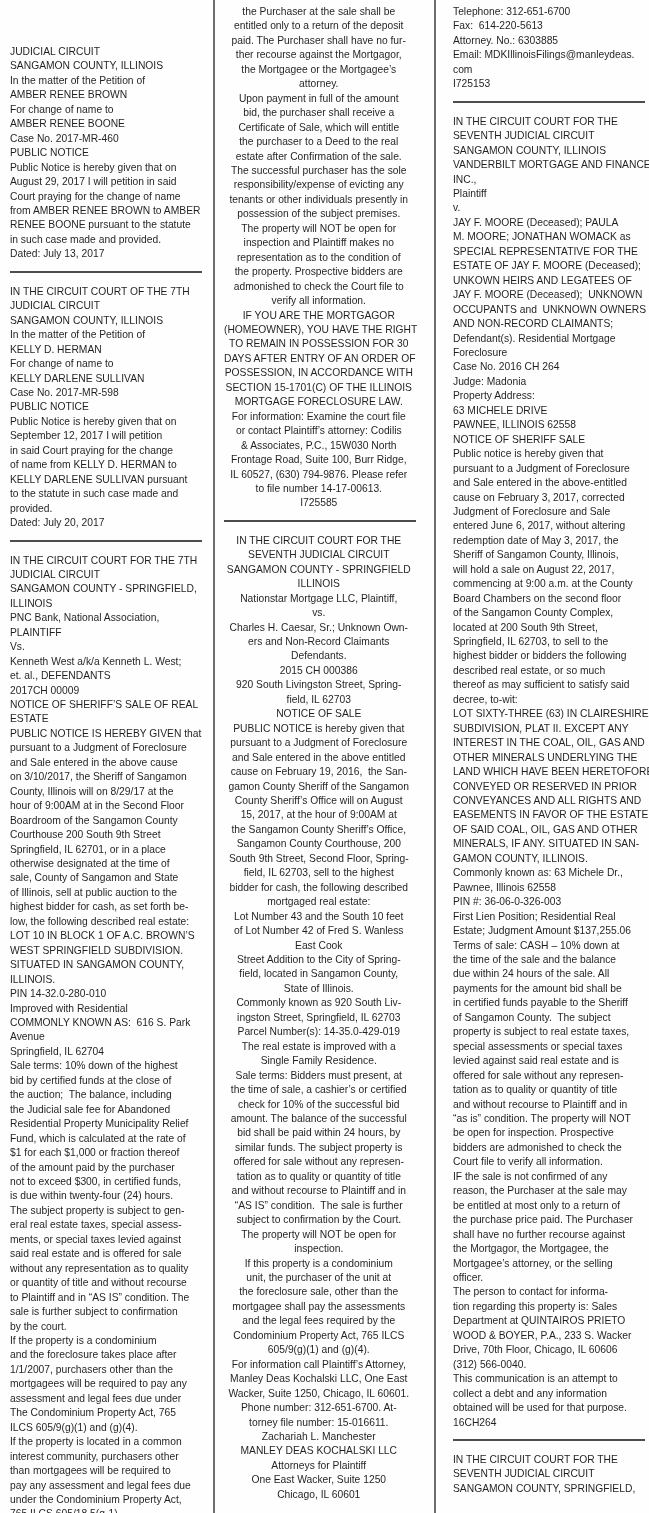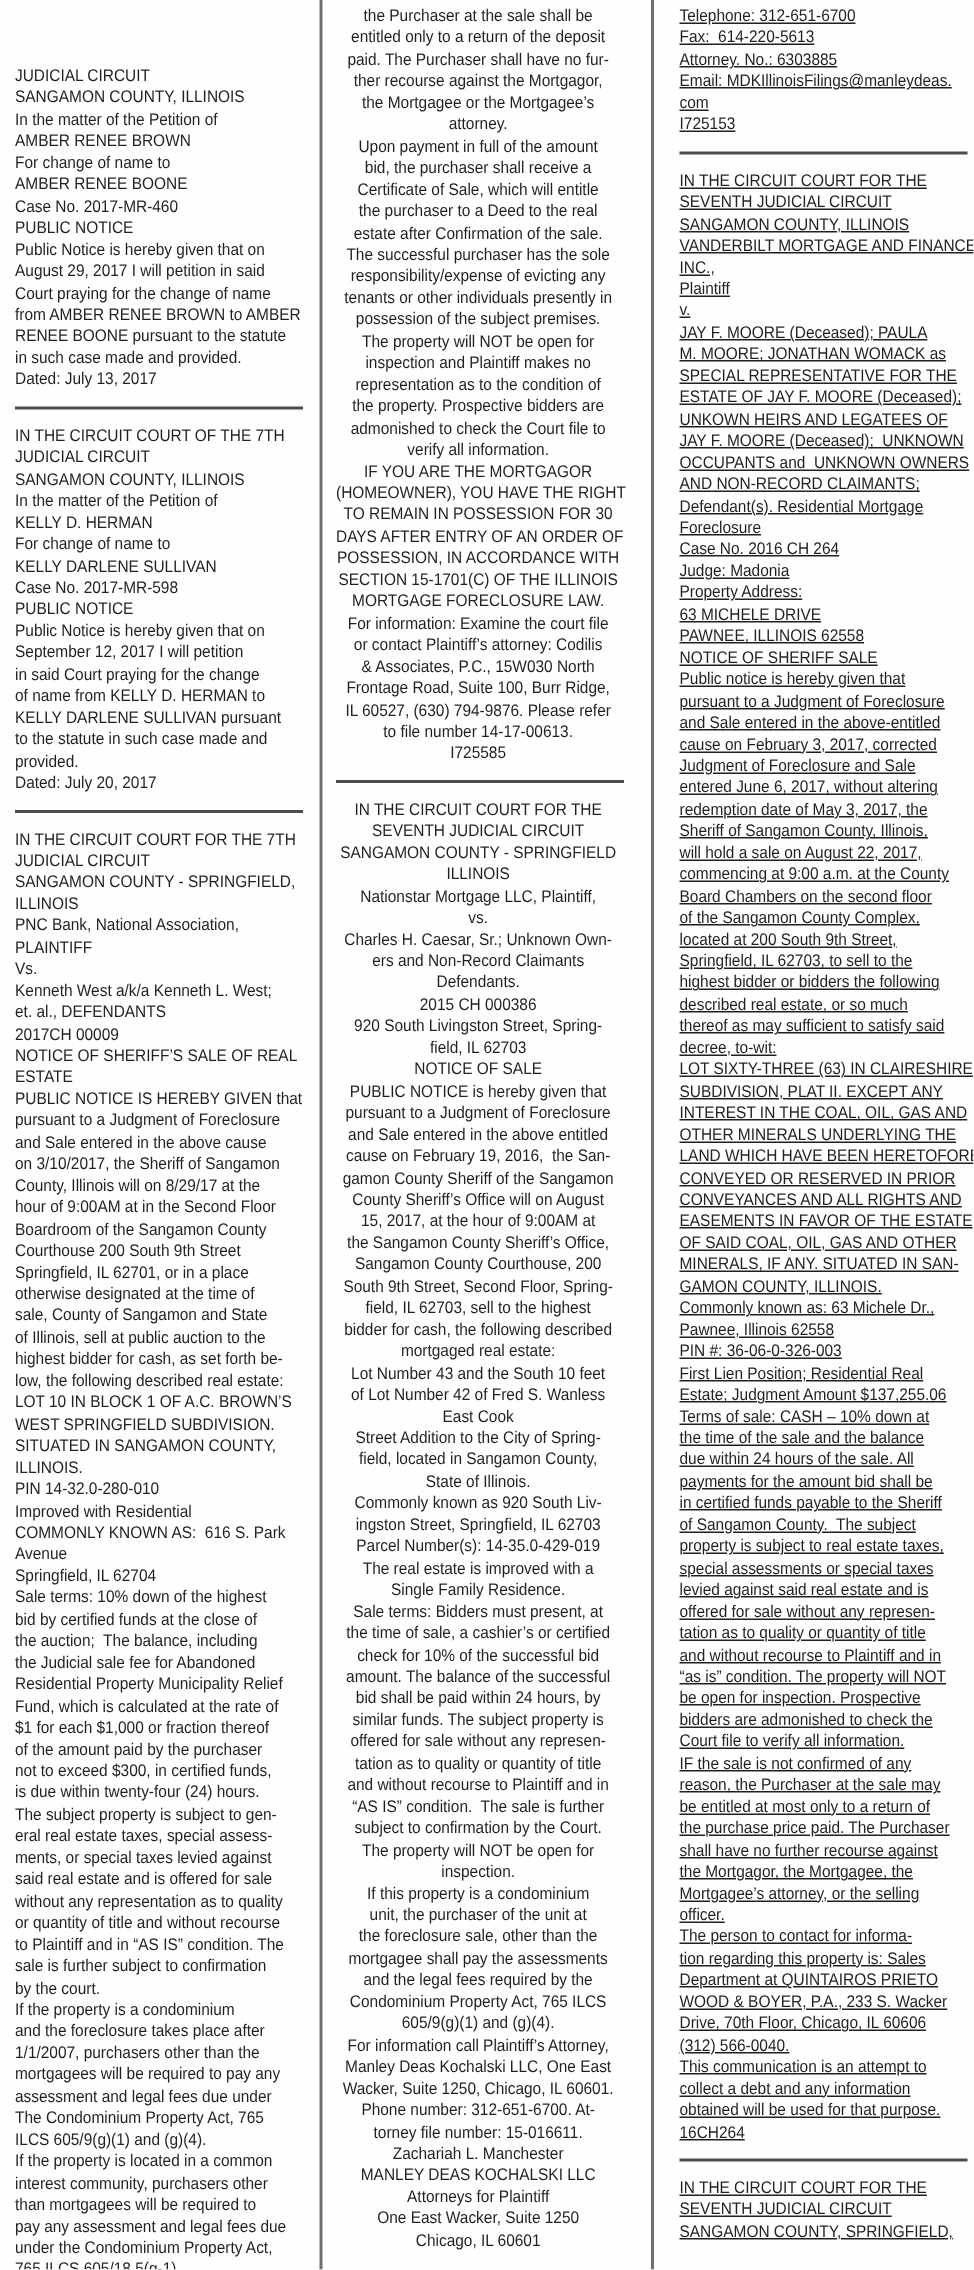--- a/index.html
+++ b/index.html
@@ -17,21 +17,21 @@
   .col {
     box-sizing: border-box;
     padding-top: 4px;
     overflow: hidden;
     color: #231f20;
     font-size: 11.2px;
     line-height: 14.45px;
   }
   .col-1 { width: 213px; padding-left: 10px; padding-right: 4px; margin-top: 40px; }
   .col-2 { width: 219px; padding-left: 9px;  padding-right: 4px; text-align: center; }
-  .col-3 { width: 211px; padding-left: 17px; padding-right: 2px; flex: 1; text-decoration: underline; }
+  .col-3 { width: 211px; padding-left: 17px; padding-right: 2px; flex: 1; }
   .vrule {
     width: 2px;
     background: #6d6e71;
     height: 1513px;
     flex: none;
   }
   .notice { }
   .line {
     white-space: pre;
     transform: scaleX(0.92);

